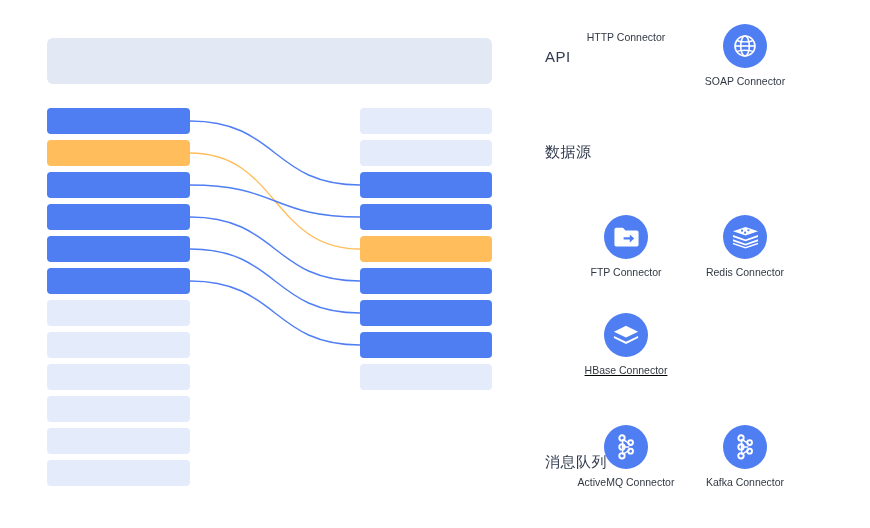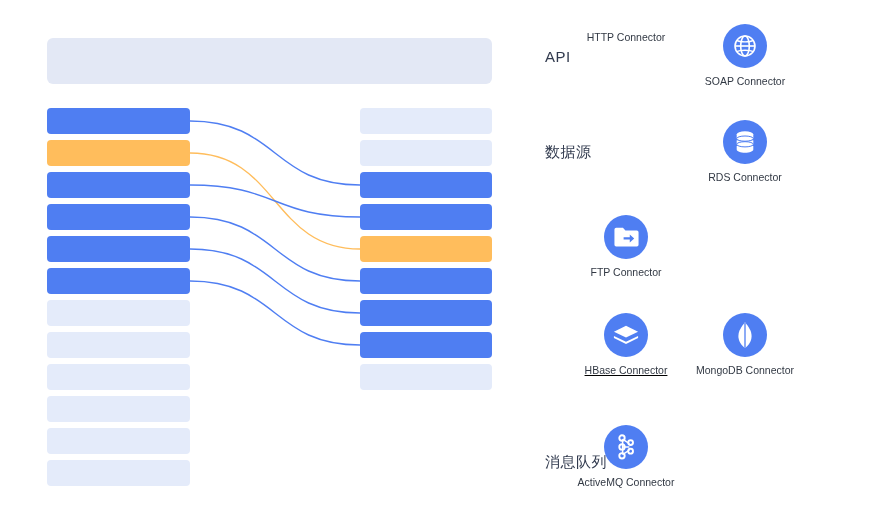--- a/index.html
+++ b/index.html
@@ -160,69 +160,74 @@
         <circle cx="12" cy="12" r="9.2" fill="none" stroke="#ffffff" stroke-width="1.5"></circle>
         <ellipse cx="12" cy="12" rx="4" ry="9.2" fill="none" stroke="#ffffff" stroke-width="1.5"></ellipse>
         <line x1="2.8" y1="12" x2="21.2" y2="12" stroke="#ffffff" stroke-width="1.5"></line>
         <path d="M4.4 6.8 C7.5 8.6 16.5 8.6 19.6 6.8" fill="none" stroke="#ffffff" stroke-width="1.3"></path>
         <path d="M4.4 17.2 C7.5 15.4 16.5 15.4 19.6 17.2" fill="none" stroke="#ffffff" stroke-width="1.3"></path>
       </svg>
         </div>
         <div class="conn-label">SOAP Connector</div>
       </div>
       <div class="cat-label" style="top: 143px;">数据源</div>
-      <div class="conn" style="top: 120px; left: 168px;">
-        <div class="conn-circle">
-          <svg width="24" height="26" viewBox="0 0 24 26">
-        <ellipse cx="12" cy="5.4" rx="8.3" ry="3.2" fill="#ffffff"></ellipse>
-        <path d="M3.7 5.4 v4.0 c0 1.77 3.72 3.2 8.3 3.2 s8.3 -1.43 8.3 -3.2 v-4.0 z" fill="#ffffff"></path>
-        <path d="M3.7 11.2 v4.0 c0 1.77 3.72 3.2 8.3 3.2 s8.3 -1.43 8.3 -3.2 v-4.0 z" fill="#ffffff"></path>
-        <path d="M3.7 17.0 v3.6 c0 1.77 3.72 3.2 8.3 3.2 s8.3 -1.43 8.3 -3.2 v-3.6 z" fill="#ffffff"></path>
-        <ellipse cx="12" cy="9.6" rx="8.3" ry="2.6" fill="none" stroke="#4f7ef2" stroke-width="1.0"></ellipse>
-        <ellipse cx="12" cy="15.3" rx="8.3" ry="2.6" fill="none" stroke="#4f7ef2" stroke-width="1.0"></ellipse>
-      </svg>
-        </div>
-        <div class="conn-label">RDS Connector</div>
-      </div>
       <div class="conn" style="top: 215px; left: 49px;">
         <div class="conn-circle">
           <svg width="27" height="24" viewBox="0 0 28 24">
         <path d="M1.5 4.2 a1.8 1.8 0 0 1 1.8 -1.8 h7.0 l2.6 2.9 h11.8 a1.8 1.8 0 0 1 1.8 1.8 v12.9 a1.8 1.8 0 0 1 -1.8 1.8 h-21.4 a1.8 1.8 0 0 1 -1.8 -1.8 z" fill="#ffffff"></path>
         <path d="M11.0 12.3 h6.4 v-3.0 l4.6 4.2 l-4.6 4.2 v-3.0 h-6.4 z" fill="#4f7ef2"></path>
       </svg>
         </div>
         <div class="conn-label">FTP Connector</div>
       </div>
+      <div class="conn" style="top: 215px; left: 168px;">
+        <div class="conn-circle">
+          <svg width="27" height="24" viewBox="0 0 28 24">
+        <path d="M14 1.5 L27 6.0 L14 10.5 L1 6.0 Z" fill="#ffffff"></path>
+        <circle cx="10.4" cy="5.4" r="1.15" fill="#4f7ef2"></circle>
+        <circle cx="17.0" cy="5.0" r="1.15" fill="#4f7ef2"></circle>
+        <circle cx="13.6" cy="7.5" r="1.15" fill="#4f7ef2"></circle>
+        <path d="M1 10.0 L14 14.5 L27 10.0 L27 11.9 L14 16.4 L1 11.9 Z" fill="#ffffff"></path>
+        <path d="M1 14.4 L14 18.9 L27 14.4 L27 16.3 L14 20.8 L1 16.3 Z" fill="#ffffff"></path>
+        <path d="M1 18.0 L14 22.4 L27 18.0 L27 19.6 L14 24.0 L1 19.6 Z" fill="#ffffff"></path>
+      </svg>
+        </div>
+        <div class="conn-label">Redis Connector</div>
+      </div>
       <div class="conn" style="top: 313px; left: 49px; text-decoration: underline;">
         <div class="conn-circle">
           <svg width="26" height="24" viewBox="0 0 28 24">
         <path d="M14 2.0 L27 8.4 L14 14.8 L1 8.4 Z" fill="#ffffff"></path>
         <path d="M1 13.0 L14 19.4 L27 13.0 L27 15.2 L14 21.6 L1 15.2 Z" fill="#ffffff"></path>
       </svg>
         </div>
         <div class="conn-label">HBase Connector</div>
-      </div>
-      <div class="conn" style="top: 313px; left: 168px;">
-        <div class="conn-circle">
-          <svg width="22" height="28" viewBox="0 0 22 28">
-        <path d="M11 1.2 C14.6 5.6 17.6 10.0 17.6 14.9 C17.6 20.2 14.6 24.4 11 26.8 C7.4 24.4 4.4 20.2 4.4 14.9 C4.4 10.0 7.4 5.6 11 1.2 Z" fill="#ffffff"></path>
-        <path d="M11 2.0 C11 2.0 11 14 11 26.4" fill="none" stroke="#4f7ef2" stroke-width="1.3"></path>
-      </svg>
-        </div>
-        <div class="conn-label">MongoDB Connector</div>
       </div>
       <div class="cat-label" style="top: 453px;">消息队列</div>
       <div class="conn" style="top: 425px; left: 49px; text-align: center;">
         <div class="conn-circle">
           <svg width="24" height="26" viewBox="0 0 24 26">
         <path d="M8.6 5.2 L15.4 9.6 M8.6 20.6 L15.4 16.0 M8.6 5.2 L8.6 20.6 M8.6 12.9 L15.4 12.9" stroke="#ffffff" stroke-width="1.5" fill="none"></path>
         <circle cx="8.0" cy="4.0" r="2.7" fill="none" stroke="#ffffff" stroke-width="1.9"></circle>
         <circle cx="8.0" cy="12.9" r="2.7" fill="none" stroke="#ffffff" stroke-width="1.9"></circle>
         <circle cx="8.0" cy="21.8" r="2.7" fill="none" stroke="#ffffff" stroke-width="1.9"></circle>
         <circle cx="16.6" cy="8.6" r="2.4" fill="none" stroke="#ffffff" stroke-width="1.9"></circle>
         <circle cx="16.6" cy="17.2" r="2.4" fill="none" stroke="#ffffff" stroke-width="1.9"></circle>
       </svg>
         </div>
         <div class="conn-label">ActiveMQ Connector</div>
       </div>
+      <div class="conn" style="top: 425px; left: 168px;">
+        <div class="conn-circle">
+          <svg width="24" height="26" viewBox="0 0 24 26">
+        <path d="M8.6 5.2 L15.4 9.6 M8.6 20.6 L15.4 16.0 M8.6 5.2 L8.6 20.6 M8.6 12.9 L15.4 12.9" stroke="#ffffff" stroke-width="1.5" fill="none"></path>
+        <circle cx="8.0" cy="4.0" r="2.7" fill="none" stroke="#ffffff" stroke-width="1.9"></circle>
+        <circle cx="8.0" cy="12.9" r="2.7" fill="none" stroke="#ffffff" stroke-width="1.9"></circle>
+        <circle cx="8.0" cy="21.8" r="2.7" fill="none" stroke="#ffffff" stroke-width="1.9"></circle>
+        <circle cx="16.6" cy="8.6" r="2.4" fill="none" stroke="#ffffff" stroke-width="1.9"></circle>
+        <circle cx="16.6" cy="17.2" r="2.4" fill="none" stroke="#ffffff" stroke-width="1.9"></circle>
+      </svg>
+        </div>
+        <div class="conn-label">Kafka Connector</div>
+      </div>
     </div>
 
 </div>
 
 </body></html>

